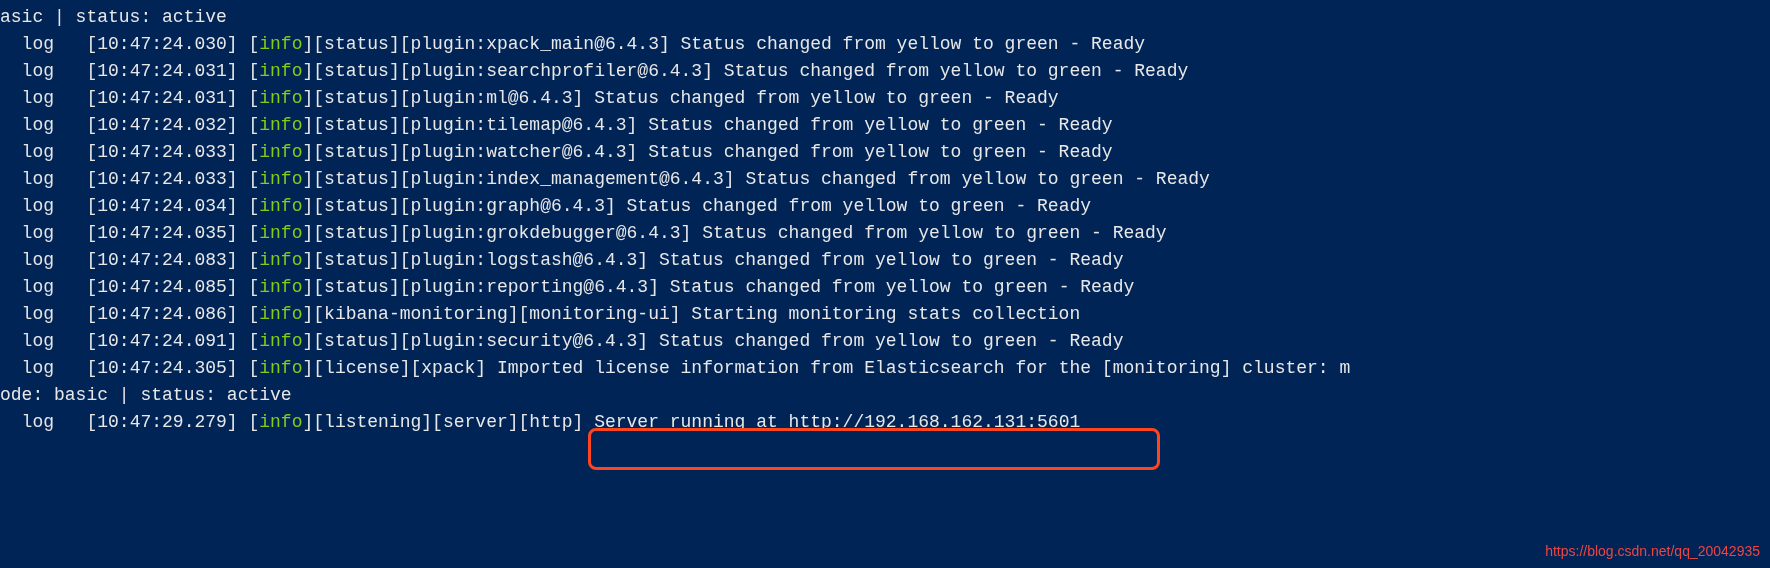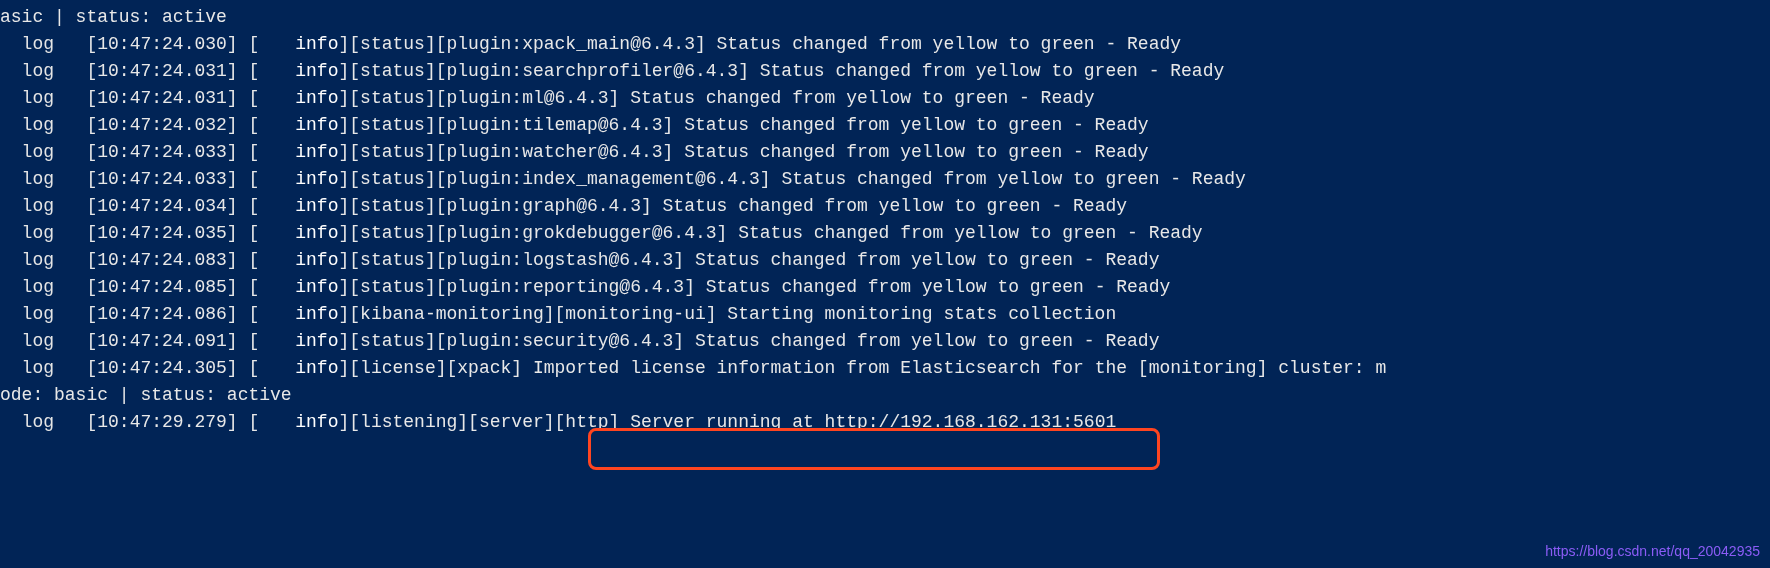--- a/index.html
+++ b/index.html
@@ -22,38 +22,37 @@
     .terminal {
       white-space: pre;
     }
     .line {
       display: block;
     }
     .dim {
       color: #e5e5e5;
     }
     .level-info {
-      color: #ffffff;
-      margin-left: 36px;
+      color: #84cc16;
     }
     .white {
       color: #e8e8e8;
     }
     .highlight-box {
       position: absolute;
       border: 3px solid #ff4520;
       border-radius: 8px;
       background: transparent;
       pointer-events: none;
     }
     .watermark {
       position: absolute;
       bottom: 6px;
       right: 10px;
-      color: #8b5cf6;
+      color: #ef4444;
       font-size: 14px;
       font-family: Arial, sans-serif;
     }
   </style>
 </head>
 <body>
 
 <div class="terminal" id="terminal"><div class="line white">asic | status: active</div><div class="line"><span>  </span><span class="dim">log</span><span>   </span><span class="white">[10:47:24.030] </span><span class="white">[</span><span class="level-info">info</span><span class="white">]</span><span class="white">[status][plugin:xpack_main@6.4.3] </span><span class="white">Status changed from yellow to green - Ready</span></div><div class="line"><span>  </span><span class="dim">log</span><span>   </span><span class="white">[10:47:24.031] </span><span class="white">[</span><span class="level-info">info</span><span class="white">]</span><span class="white">[status][plugin:searchprofiler@6.4.3] </span><span class="white">Status changed from yellow to green - Ready</span></div><div class="line"><span>  </span><span class="dim">log</span><span>   </span><span class="white">[10:47:24.031] </span><span class="white">[</span><span class="level-info">info</span><span class="white">]</span><span class="white">[status][plugin:ml@6.4.3] </span><span class="white">Status changed from yellow to green - Ready</span></div><div class="line"><span>  </span><span class="dim">log</span><span>   </span><span class="white">[10:47:24.032] </span><span class="white">[</span><span class="level-info">info</span><span class="white">]</span><span class="white">[status][plugin:tilemap@6.4.3] </span><span class="white">Status changed from yellow to green - Ready</span></div><div class="line"><span>  </span><span class="dim">log</span><span>   </span><span class="white">[10:47:24.033] </span><span class="white">[</span><span class="level-info">info</span><span class="white">]</span><span class="white">[status][plugin:watcher@6.4.3] </span><span class="white">Status changed from yellow to green - Ready</span></div><div class="line"><span>  </span><span class="dim">log</span><span>   </span><span class="white">[10:47:24.033] </span><span class="white">[</span><span class="level-info">info</span><span class="white">]</span><span class="white">[status][plugin:index_management@6.4.3] </span><span class="white">Status changed from yellow to green - Ready</span></div><div class="line"><span>  </span><span class="dim">log</span><span>   </span><span class="white">[10:47:24.034] </span><span class="white">[</span><span class="level-info">info</span><span class="white">]</span><span class="white">[status][plugin:graph@6.4.3] </span><span class="white">Status changed from yellow to green - Ready</span></div><div class="line"><span>  </span><span class="dim">log</span><span>   </span><span class="white">[10:47:24.035] </span><span class="white">[</span><span class="level-info">info</span><span class="white">]</span><span class="white">[status][plugin:grokdebugger@6.4.3] </span><span class="white">Status changed from yellow to green - Ready</span></div><div class="line"><span>  </span><span class="dim">log</span><span>   </span><span class="white">[10:47:24.083] </span><span class="white">[</span><span class="level-info">info</span><span class="white">]</span><span class="white">[status][plugin:logstash@6.4.3] </span><span class="white">Status changed from yellow to green - Ready</span></div><div class="line"><span>  </span><span class="dim">log</span><span>   </span><span class="white">[10:47:24.085] </span><span class="white">[</span><span class="level-info">info</span><span class="white">]</span><span class="white">[status][plugin:reporting@6.4.3] </span><span class="white">Status changed from yellow to green - Ready</span></div><div class="line"><span>  </span><span class="dim">log</span><span>   </span><span class="white">[10:47:24.086] </span><span class="white">[</span><span class="level-info">info</span><span class="white">]</span><span class="white">[kibana-monitoring][monitoring-ui] </span><span class="white">Starting monitoring stats collection</span></div><div class="line"><span>  </span><span class="dim">log</span><span>   </span><span class="white">[10:47:24.091] </span><span class="white">[</span><span class="level-info">info</span><span class="white">]</span><span class="white">[status][plugin:security@6.4.3] </span><span class="white">Status changed from yellow to green - Ready</span></div><div class="line"><span>  </span><span class="dim">log</span><span>   </span><span class="white">[10:47:24.305] </span><span class="white">[</span><span class="level-info">info</span><span class="white">]</span><span class="white">[license][xpack] </span><span class="white">Imported license information from Elasticsearch for the [monitoring] cluster: m</span></div><div class="line white">ode: basic | status: active</div><div class="line"><span>  </span><span class="dim">log</span><span>   </span><span class="white">[10:47:29.279] </span><span class="white">[</span><span class="level-info">info</span><span class="white">]</span><span class="white">[listening][server][http] </span><span class="white">Server running at http://192.168.162.131:5601</span></div></div>
 
 <div class="highlight-box" id="highlight" style="left: 588px; top: 428px; width: 572px; height: 42px;"></div>

